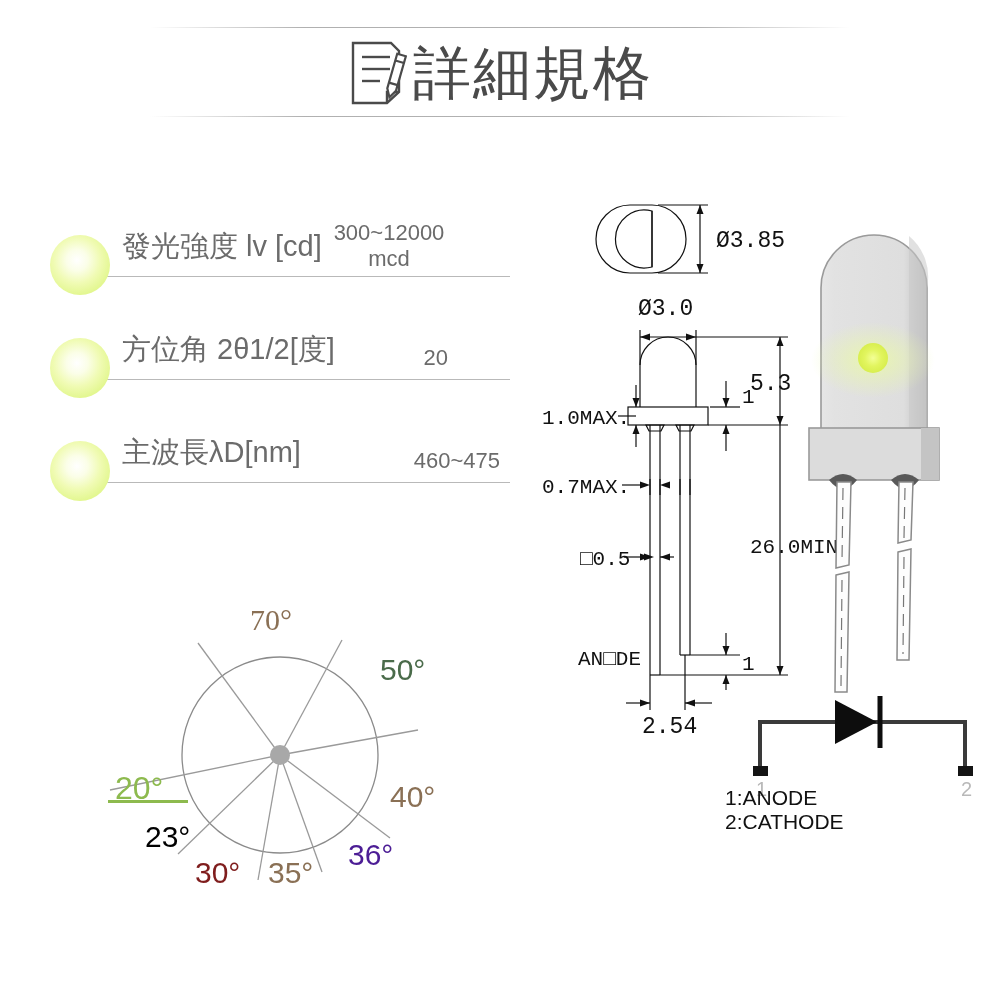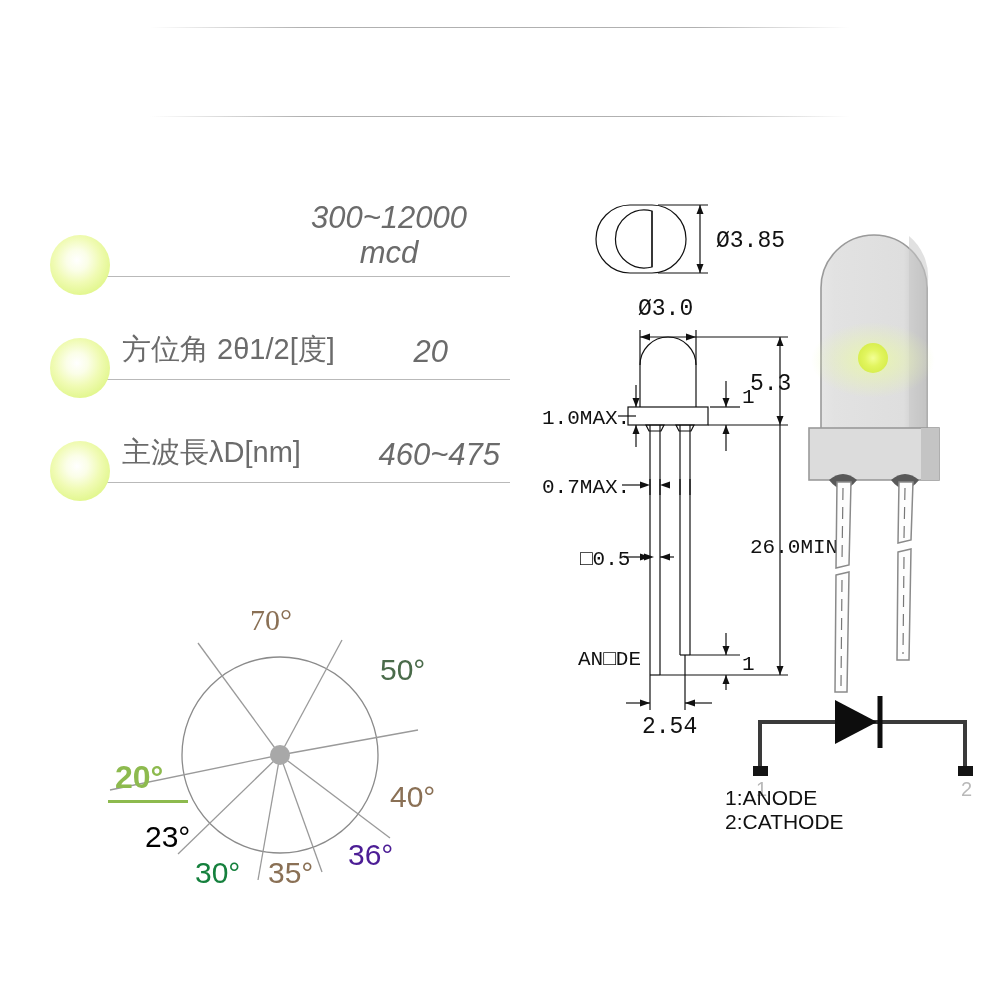--- a/index.html
+++ b/index.html
@@ -41,22 +41,22 @@
   .bullet{
     position:absolute;left:0;bottom:4px;width:60px;height:60px;border-radius:50%;
     background:radial-gradient(circle at 45% 42%, #ffffff 0%, #fbfee8 22%, #f0fbb4 48%, #e3f791 72%, #e0f58c 100%);
     filter:blur(.3px);
   }
   .spec-label{
     position:absolute;left:72px;bottom:32px;font-size:29px;color:#6b6b6b;
     letter-spacing:0px;white-space:nowrap;
   }
   .spec-value{
-    position:absolute;right:4px;bottom:32px;font-size:31px;color:#6b6b6b;
-    text-align:right;line-height:1.15;white-space:pre-line;font-style:italic;
+    position:absolute;right:4px;bottom:32px;font-size:22px;color:#6b6b6b;
+    text-align:right;line-height:1.15;white-space:pre-line;
   }
   .spec-row.r1 .spec-value{right:16px;bottom:28px;text-align:center;width:210px;}
   .spec-row.r3 .spec-value{right:62px;}
   .spec-row.r4 .spec-value{right:10px;}
   
   .wheel{position:absolute;left:90px;top:600px;width:420px;height:320px;}
   .wheel svg{position:absolute;left:0;top:0;}
   .ang{
     position:absolute;font-size:30px;line-height:1;white-space:nowrap;
   }
@@ -78,27 +78,45 @@
     display:flex;justify-content:flex-start;
     font-size:21px;color:#111;flex-direction:column;
   }
 </style>
 </head>
 <body>
 
 <div class="header">
   <div class="hr-grad hr-top"></div>
   <div class="hr-grad hr-bot"></div>
+  <div class="title-wrap">
+    <span class="doc-icon">
+      <svg viewBox="0 0 60 66" width="60" height="66">
+        <path d="M6 3 H44 L52 11 V52 L40 63 H6 Z" fill="none" stroke="#4a4a4a" stroke-width="2.4"></path>
+        <path d="M40 63 V52 H52" fill="none" stroke="#4a4a4a" stroke-width="2.4"></path>
+        <line x1="15" y1="17" x2="43" y2="17" stroke="#4a4a4a" stroke-width="2.4"></line>
+        <line x1="15" y1="29" x2="43" y2="29" stroke="#4a4a4a" stroke-width="2.4"></line>
+        <line x1="15" y1="41" x2="33" y2="41" stroke="#4a4a4a" stroke-width="2.4"></line>
+        <g transform="rotate(16 48 36)">
+          <path d="M44 14 L53 14 L53 50 L48.5 58 L44 50 Z" fill="#ffffff" stroke="#4a4a4a" stroke-width="2.2"></path>
+          <line x1="44" y1="44" x2="53" y2="44" stroke="#4a4a4a" stroke-width="2.2"></line>
+          <line x1="44" y1="21" x2="53" y2="21" stroke="#4a4a4a" stroke-width="2.2"></line>
+        </g>
+      </svg>
+    </span>
+    <span class="title-text">詳細規格</span>
+  </div>
 </div>
 
 <div class="spec-list">
 
   <div class="spec-row r1">
     <div class="spec-rule"></div>
     <div class="bullet"></div>
+    <div class="spec-label">發光強度 lv [cd]</div>
     <div class="spec-value">300~12000
 mcd</div>
   </div>
 
 
   <div class="spec-row r3">
     <div class="spec-rule"></div>
     <div class="bullet"></div>
     <div class="spec-label">方位角 2θ1/2[度]</div>
     <div class="spec-value">20</div>
@@ -126,23 +144,23 @@
     <line x1="190" y1="155" x2="88" y2="254" stroke="#9a9a9a" stroke-width="1.3"></line>
     <line x1="190" y1="155" x2="20" y2="190" stroke="#9a9a9a" stroke-width="1.3"></line>
     <circle cx="190" cy="155" r="10" fill="#a8a8a8"></circle>
   </svg>
 
   <div class="ang" style="left:160px;top:5px;color:#8a7055;font-family:Liberation Serif, serif;">70°</div>
   <div class="ang" style="left:290px;top:55px;color:#4a6b4a;">50°</div>
   <div class="ang" style="left:300px;top:182px;color:#8a7055;">40°</div>
   <div class="ang" style="left:258px;top:240px;color:#4c1d95;">36°</div>
   <div class="ang" style="left:178px;top:258px;color:#8a7055;">35°</div>
-  <div class="ang" style="left:105px;top:258px;color:#15803d;">30°</div>
+  <div class="ang" style="left:105px;top:258px;color:#7f1d1d;">30°</div>
   <div class="ang" style="left:55px;top:222px;color:#000000;">23°</div>
-  <div class="ang sel" style="left:25px;top:161px;font-weight:bold;">20°</div>
+  <div class="ang sel" style="left:25px;top:172px;">20°</div>
   <div class="ang-underline" style="left:18px;top:200px;width:80px;"></div>
 </div>
 
 <div class="tech">
   <svg viewBox="0 0 300 560" width="300" height="560">
     <g stroke="#111" fill="none" stroke-width="1.2">
 
       <path d="M90 20 H112 A34 34 0 0 1 112 88 H90 A34 34 0 0 1 90 20 Z"></path>
       <path d="M112 26 A29 29 0 1 0 112 82 Z"></path>
       <line x1="112" y1="26" x2="112" y2="82"></line>

